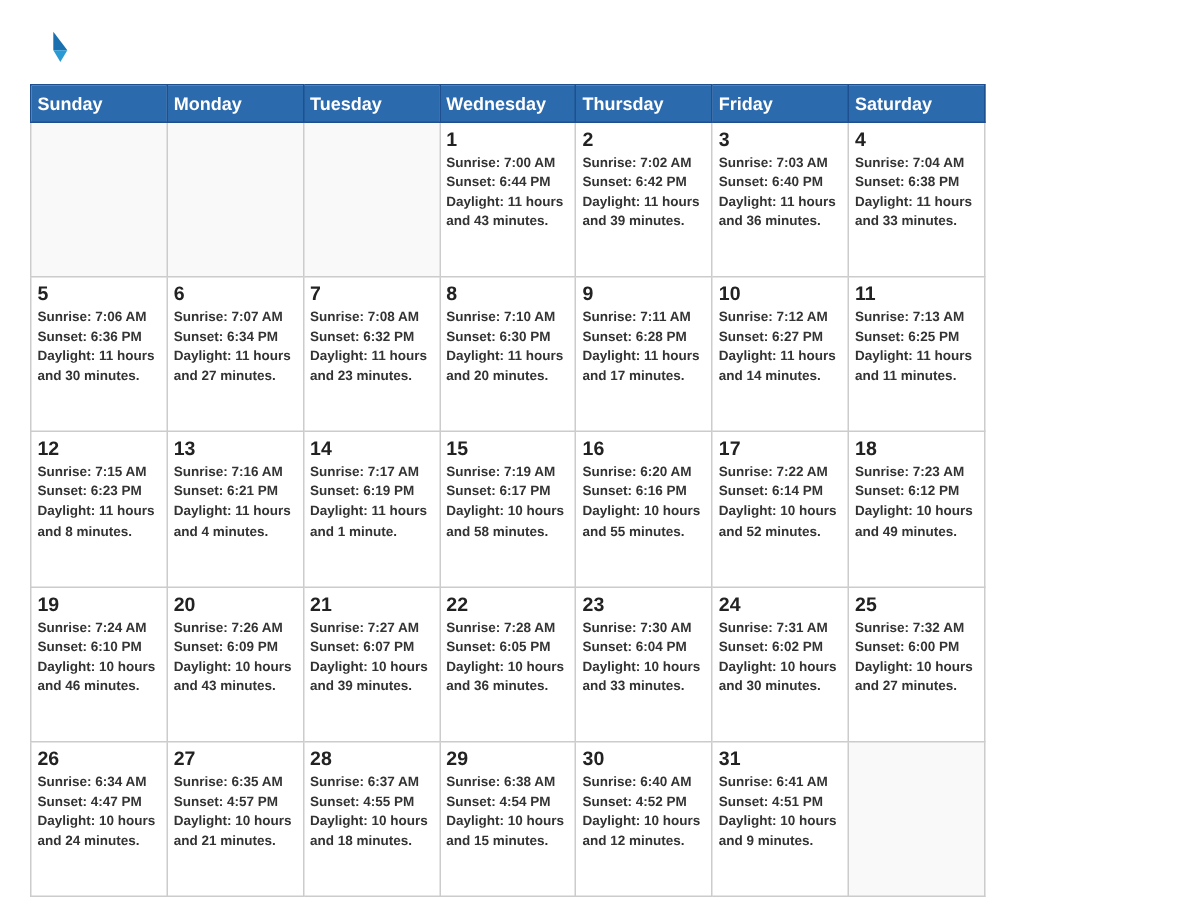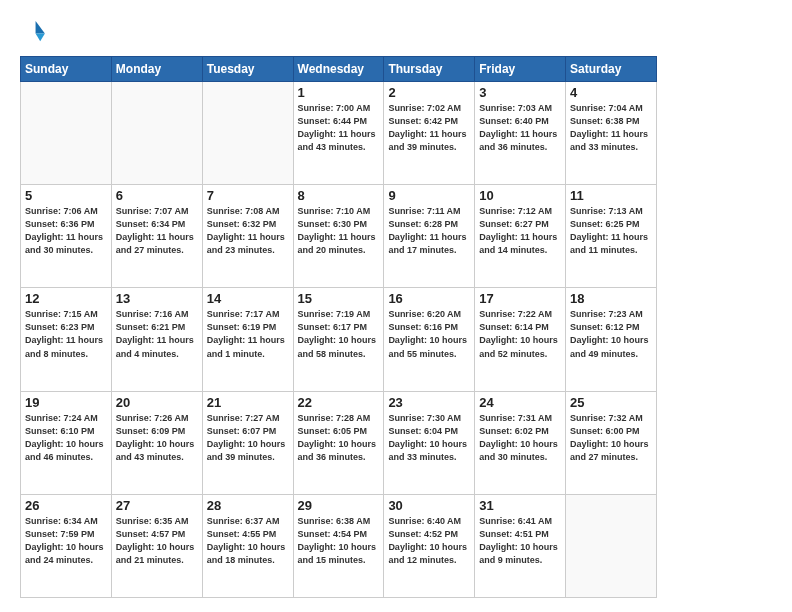--- a/index.html
+++ b/index.html
@@ -310,21 +310,21 @@
             <div class="day-info">Sunrise: 7:32 AM
 Sunset: 6:00 PM
 Daylight: 10 hours
 and 27 minutes.</div>
           </td>
         </tr>
         <tr>
           <td>
             <span class="day-num">26</span>
             <div class="day-info">Sunrise: 6:34 AM
-Sunset: 7:59 PM
+Sunset: 4:47 PM
 Daylight: 10 hours
 and 24 minutes.</div>
           </td>
           <td>
             <span class="day-num">27</span>
             <div class="day-info">Sunrise: 6:35 AM
 Sunset: 4:57 PM
 Daylight: 10 hours
 and 21 minutes.</div>
           </td>

